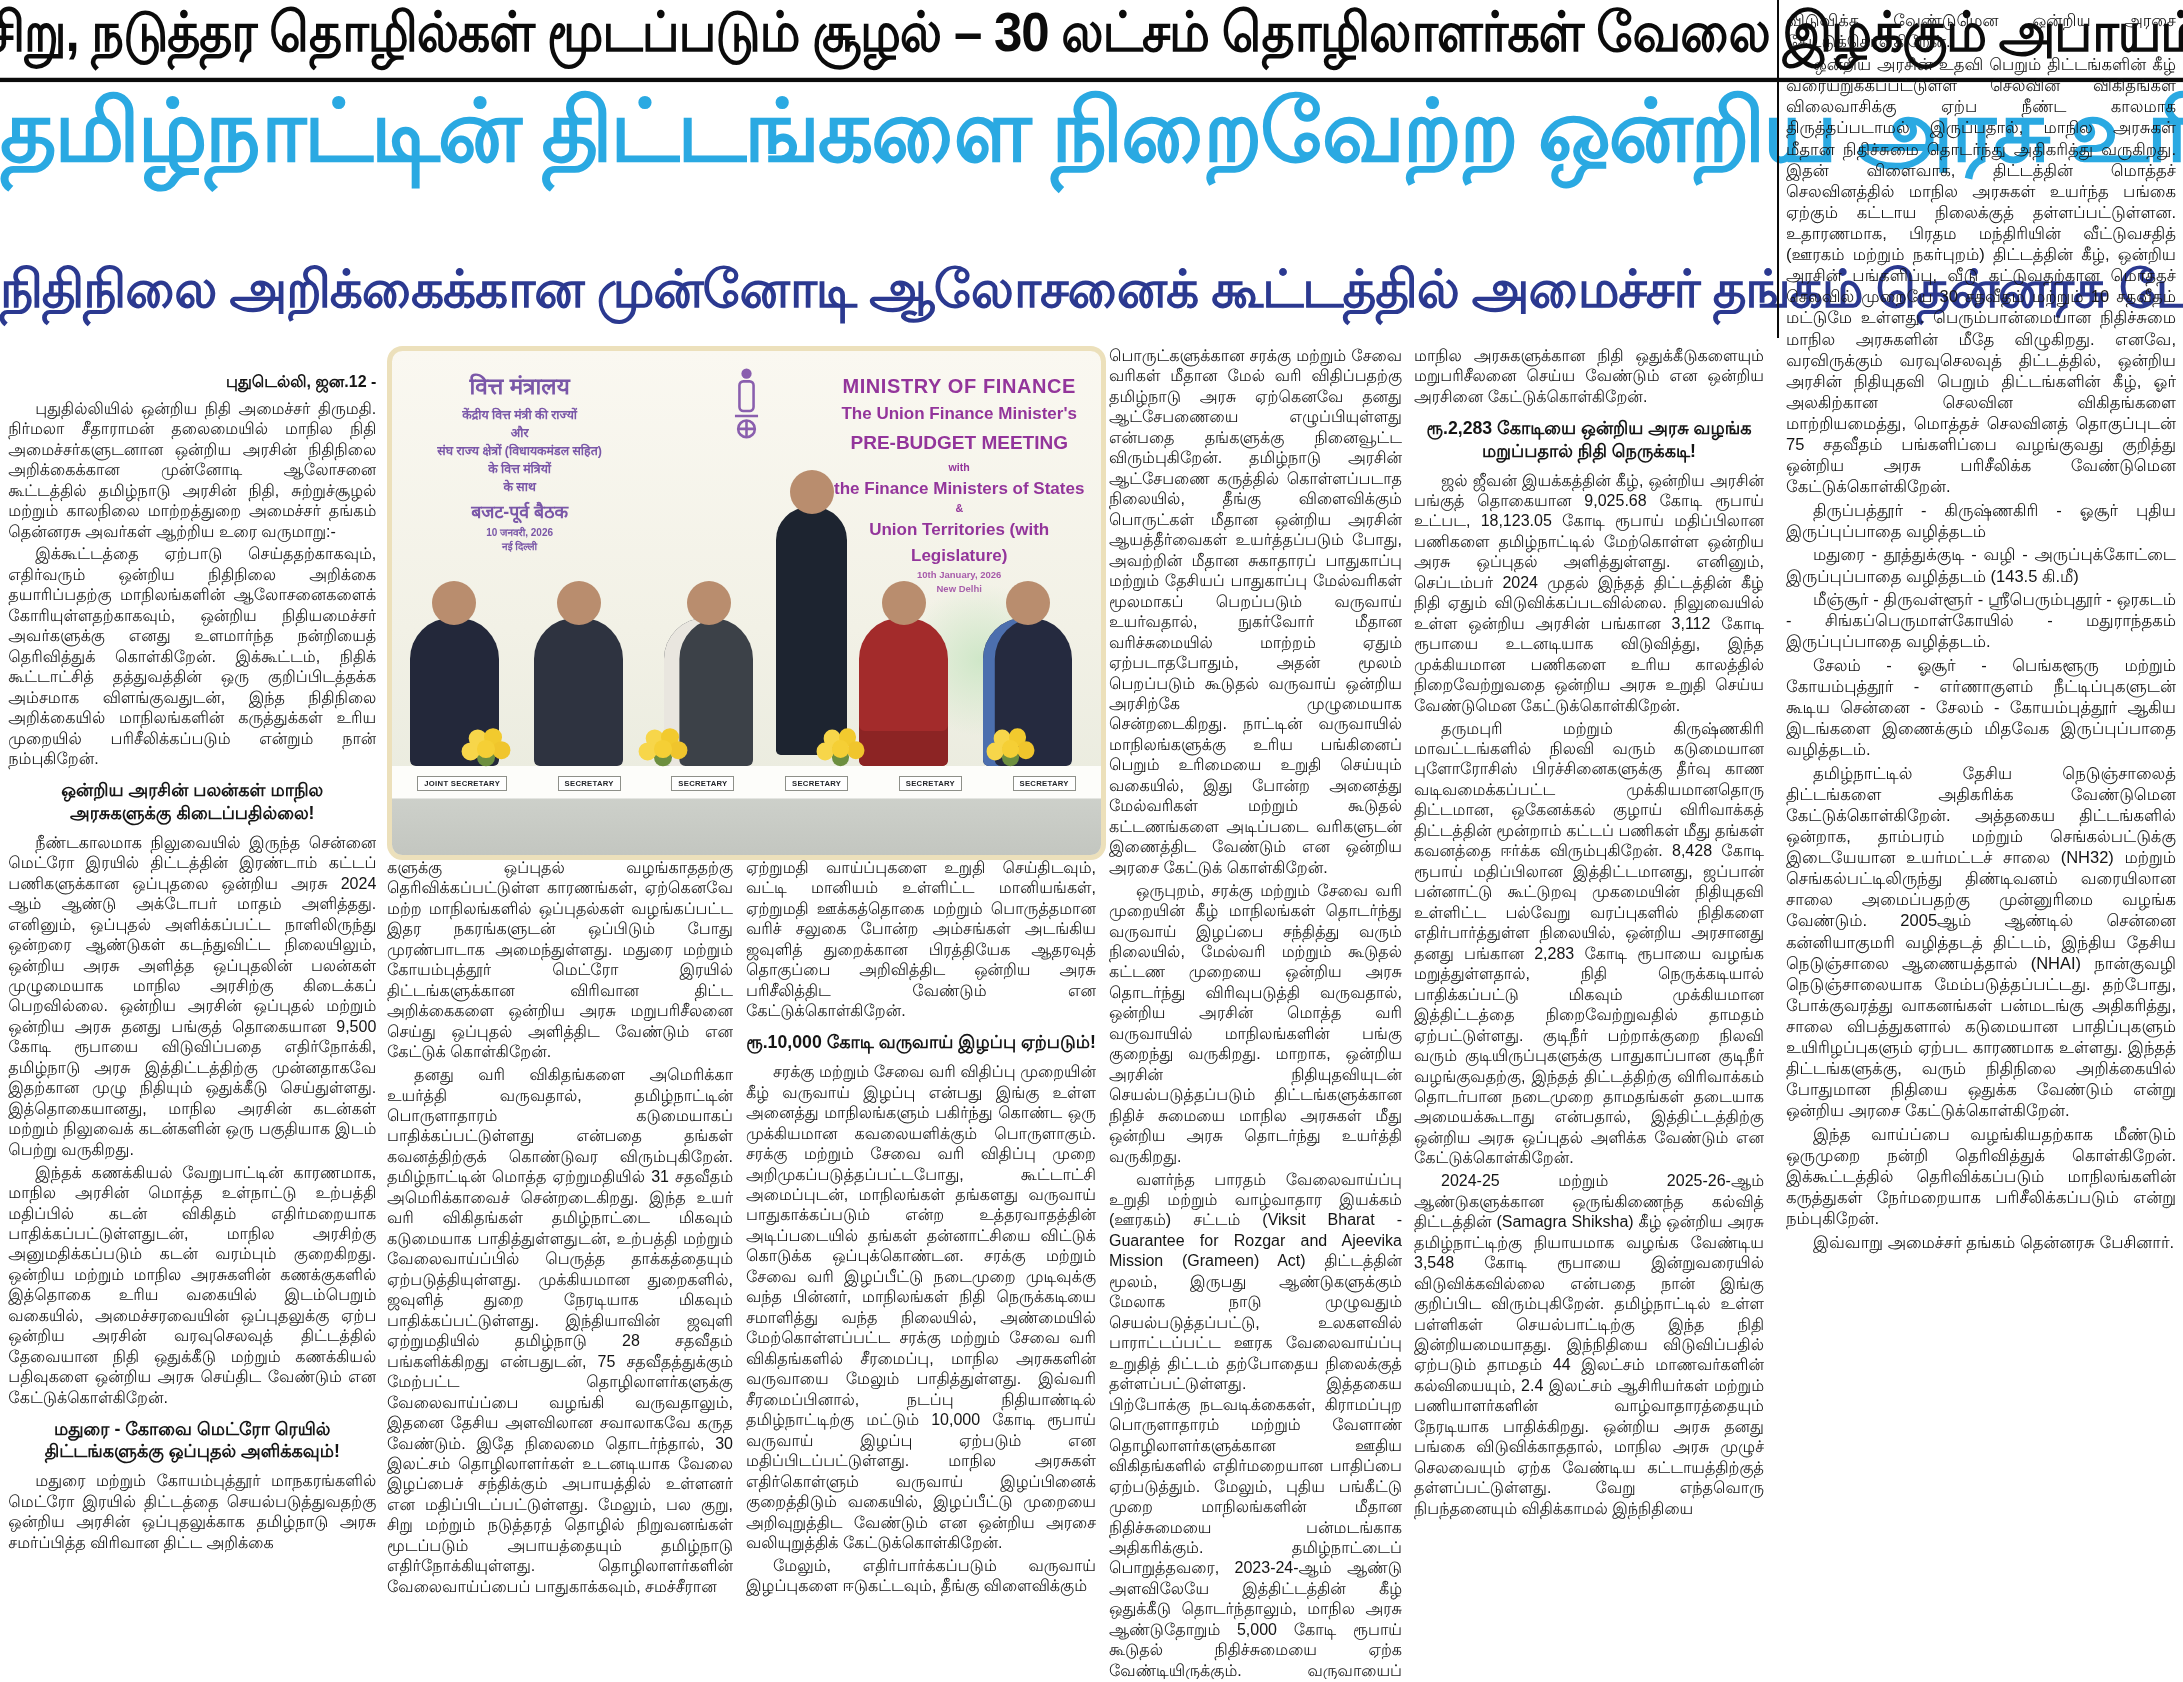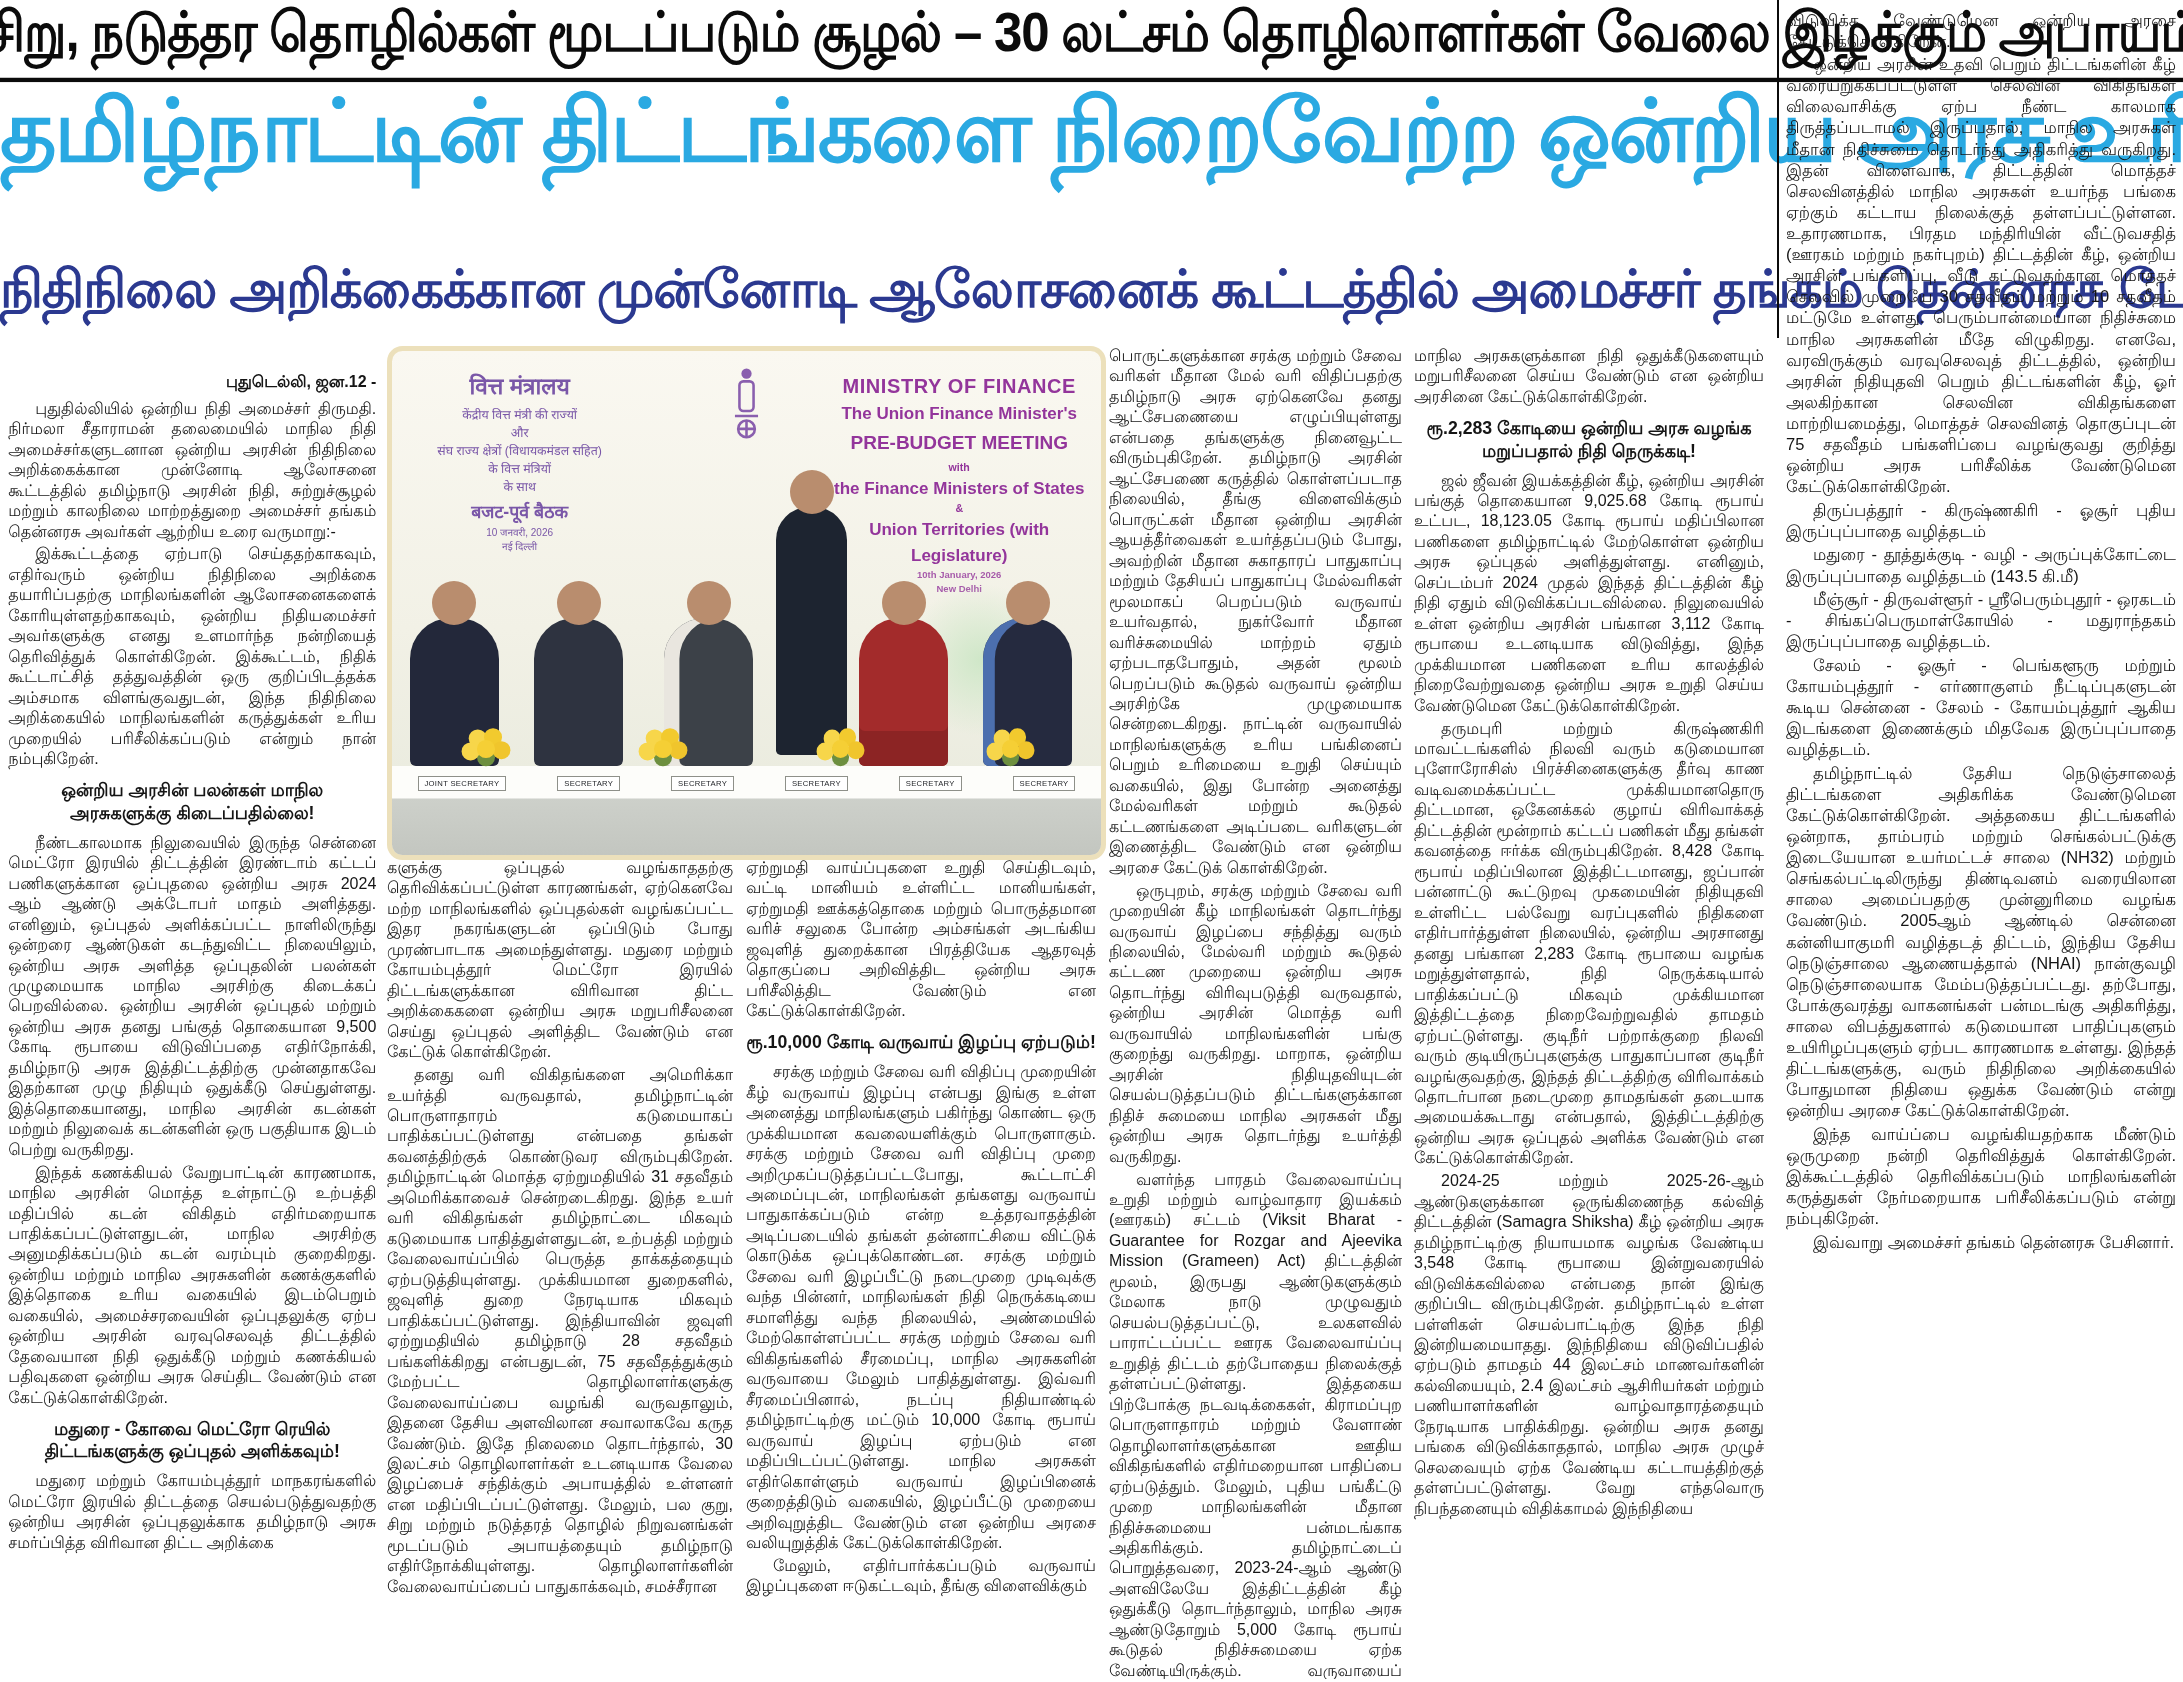--- a/index.html
+++ b/index.html
@@ -36,21 +36,21 @@
   #col3{left:746px;top:858px; width:350px; height:820px;}
   #col4{left:1109px;top:346px;  width:293px; height:1333px;}
   #col5{left:1414px;top:346px;  width:350px; height:1333px;}
   #col6{left:1786px;top:9.5px;   width:390px; height:1669px;font-size:16.5px;}
 
   
   .photo{position:absolute;left:387px;top:346px;width:709px;height:504px;
          border:5.9px solid #ece0bb;border-radius:15.4px;overflow:hidden;
          background:linear-gradient(#faf8f1 0%,#f2f1e6 55%,#e7e9dc 100%);}
   .hindi{position:absolute;left:2%;top:4%;width:32%;text-align:center;color:#7a57a8;}
-  .hindi .line{font-size:12.4px;font-weight:400;line-height:1.45;}
+  .hindi .line{font-size:12.4px;font-weight:700;line-height:1.45;}
   .hindi .line:nth-child(1){font-size:22.5px;font-weight:900;margin-bottom:3.5px;}
   .hindi .line:nth-child(7){font-size:17.7px;font-weight:900;margin-top:3px;}
   .hindi .line:nth-child(8),.hindi .line:nth-child(9){font-size:10px;}
   .english{position:absolute;right:2%;top:4%;width:36%;text-align:center;color:#93359b;}
   .english .line{font-size:17px;font-weight:700;line-height:1.5;}
   .english .line:nth-child(1){font-size:20px;font-weight:900;letter-spacing:0.6px;}
   .english .line:nth-child(3){font-size:19px;font-weight:900;margin:2.4px 0;}
   .english .line:nth-child(4),.english .line:nth-child(6){font-size:10.6px;}
   .english .line:nth-child(8),.english .line:nth-child(9){font-size:9.5px;opacity:.8;}
   .emblem{position:absolute;left:44%;top:3%;width:12%;text-align:center;}
@@ -66,21 +66,21 @@
   .pC{left:272px; background:#3c4148;box-shadow:inset 15.4px 0 0 #e9e6df;}
   .pStand{left:384px;bottom:100px;width:71px;height:248px;background:#1d2430;border-radius:33px 33px 4.7px 4.7px;}
   .pFM{left:467px;background:#a32b2b;box-shadow:inset 0 -35px 0 #8c2424;}
   .pF{left:591px;background:#252a3f;box-shadow:inset 11.8px 0 0 #4c6fae;}
 
   .table{position:absolute;left:0;bottom:0;width:100%;height:89px;
          background:linear-gradient(#fdfdfa 0%,#fdfdfa 36%,#cdd0ca 37%,#c3c6c0 100%);}
   .plates{position:absolute;left:0;top:9.5px;width:100%;display:flex;
           justify-content:space-around;}
   .plate{background:#fff;border:1.2px solid #8e9089;color:#24262b;font-size:7.7px;
-         font-weight:400;padding:2.4px 5.9px;white-space:nowrap;letter-spacing:0.3px;}
+         font-weight:700;padding:2.4px 5.9px;white-space:nowrap;letter-spacing:0.3px;}
   .flower{position:absolute;top:-26px;width:17.7px;height:17.7px;border-radius:50%;background:#f5cf35;
           box-shadow:15.4px 1.2px 0 #f0c52c,-15.4px 2.4px 0 #f7d64a,7px -11.8px 0 #f2ca2e,
                      -8.3px -10.6px 0 #f7d64a,0 8.3px 0 #6d8f3f;}
   .f1{left:12%;} .f2{left:37%;} .f3{left:62%;} .f4{left:86%;}
 </style>
 </head>
 <body>
 
 <div id="page">
 

